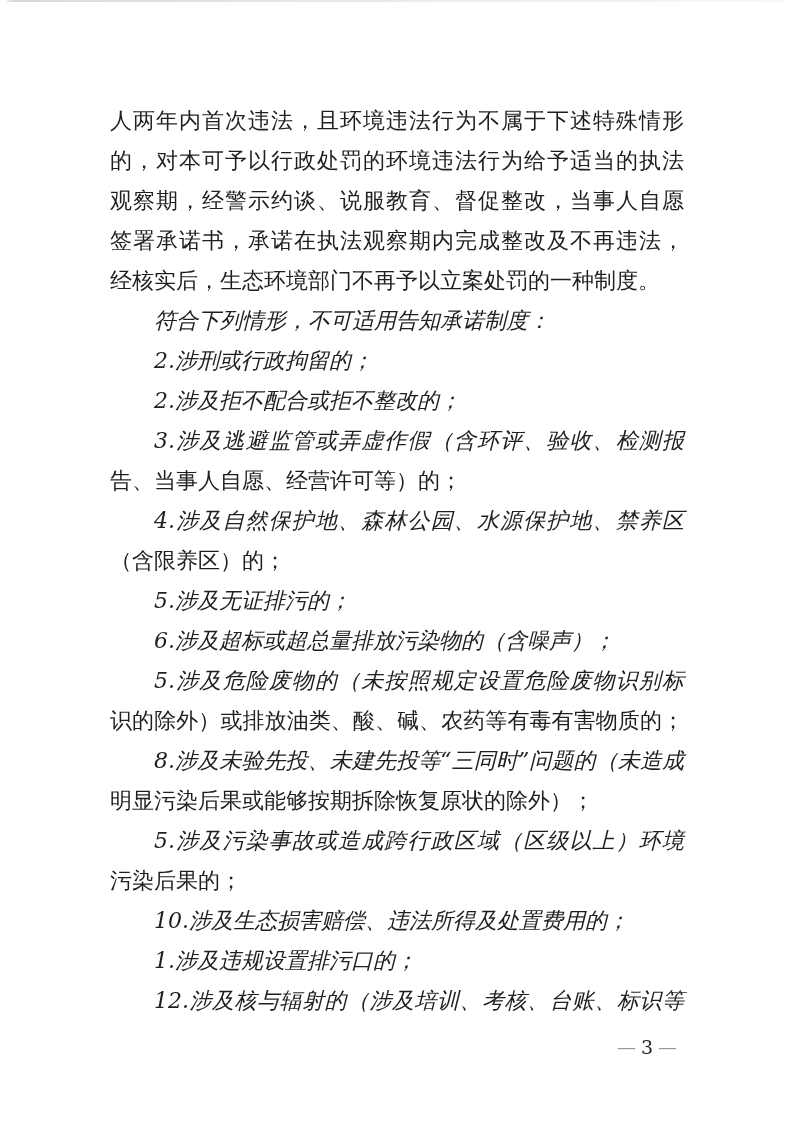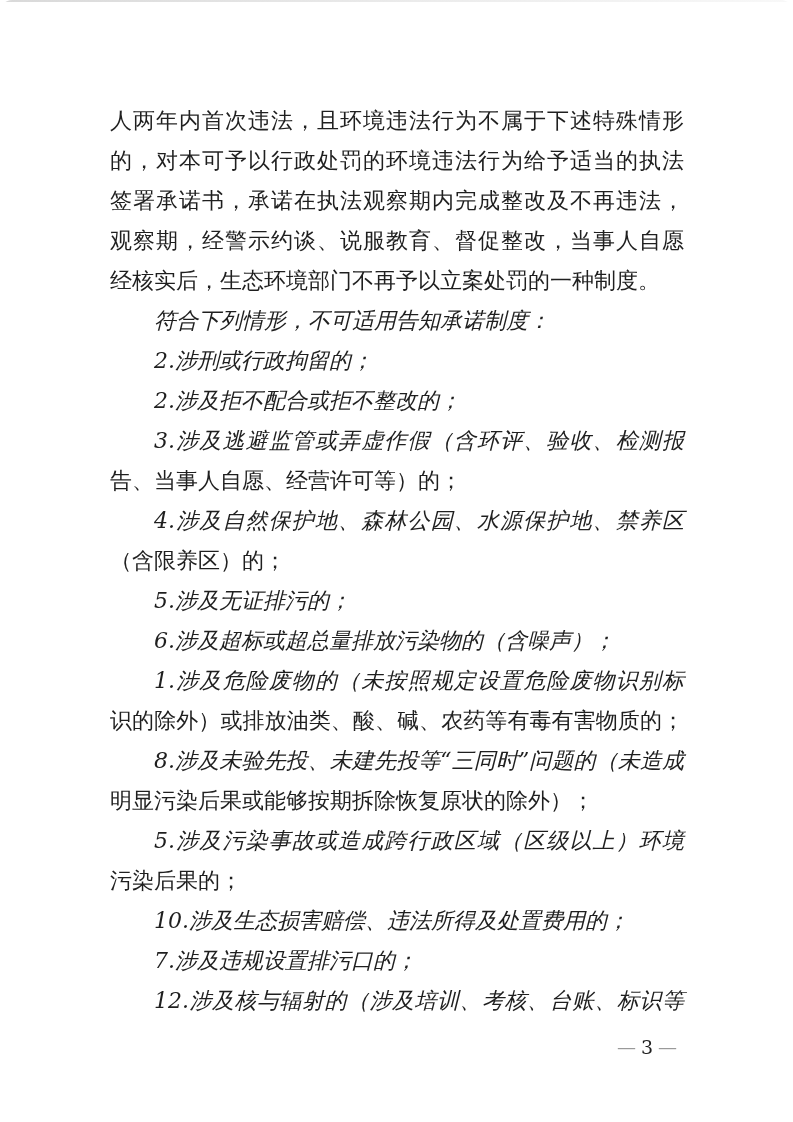--- a/index.html
+++ b/index.html
@@ -52,39 +52,39 @@
 </style>
 </head>
 <body>
 
 <div class="page">
   <div class="scan-edge"></div>
 
   <div class="text-block">
       <div class="line fill">人两年内首次违法，且环境违法行为不属于下述特殊情形</div>
       <div class="line fill">的，对本可予以行政处罚的环境违法行为给予适当的执法</div>
+      <div class="line fill">观察期，经警示约谈、说服教育、督促整改，当事人自愿</div>
       <div class="line fill">签署承诺书，承诺在执法观察期内完成整改及不再违法，</div>
-      <div class="line fill">观察期，经警示约谈、说服教育、督促整改，当事人自愿</div>
       <div class="line">经核实后，生态环境部门不再予以立案处罚的一种制度。</div>
       <div class="line indent">符合下列情形，不可适用告知承诺制度：</div>
       <div class="line indent">2.涉刑或行政拘留的；</div>
       <div class="line indent">2.涉及拒不配合或拒不整改的；</div>
       <div class="line indent fill">3.涉及逃避监管或弄虚作假（含环评、验收、检测报</div>
       <div class="line">告、当事人自愿、经营许可等）的；</div>
       <div class="line indent fill">4.涉及自然保护地、森林公园、水源保护地、禁养区</div>
       <div class="line">（含限养区）的；</div>
       <div class="line indent">5.涉及无证排污的；</div>
       <div class="line indent">6.涉及超标或超总量排放污染物的（含噪声）；</div>
-      <div class="line indent fill">1.涉及危险废物的（未按照规定设置危险废物识别标</div>
+      <div class="line indent fill">5.涉及危险废物的（未按照规定设置危险废物识别标</div>
       <div class="line fill">识的除外）或排放油类、酸、碱、农药等有毒有害物质的；</div>
       <div class="line indent fill">8.涉及未验先投、未建先投等“三同时”问题的（未造成</div>
       <div class="line">明显污染后果或能够按期拆除恢复原状的除外）；</div>
       <div class="line indent fill">5.涉及污染事故或造成跨行政区域（区级以上）环境</div>
       <div class="line">污染后果的；</div>
       <div class="line indent">10.涉及生态损害赔偿、违法所得及处置费用的；</div>
-      <div class="line indent">7.涉及违规设置排污口的；</div>
+      <div class="line indent">1.涉及违规设置排污口的；</div>
       <div class="line indent fill">12.涉及核与辐射的（涉及培训、考核、台账、标识等</div>
     </div>
 
   <div class="page-number">
     <span class="dash">—</span><span>3</span><span class="dash">—</span>
   </div>
 </div>
 
 </body></html>

